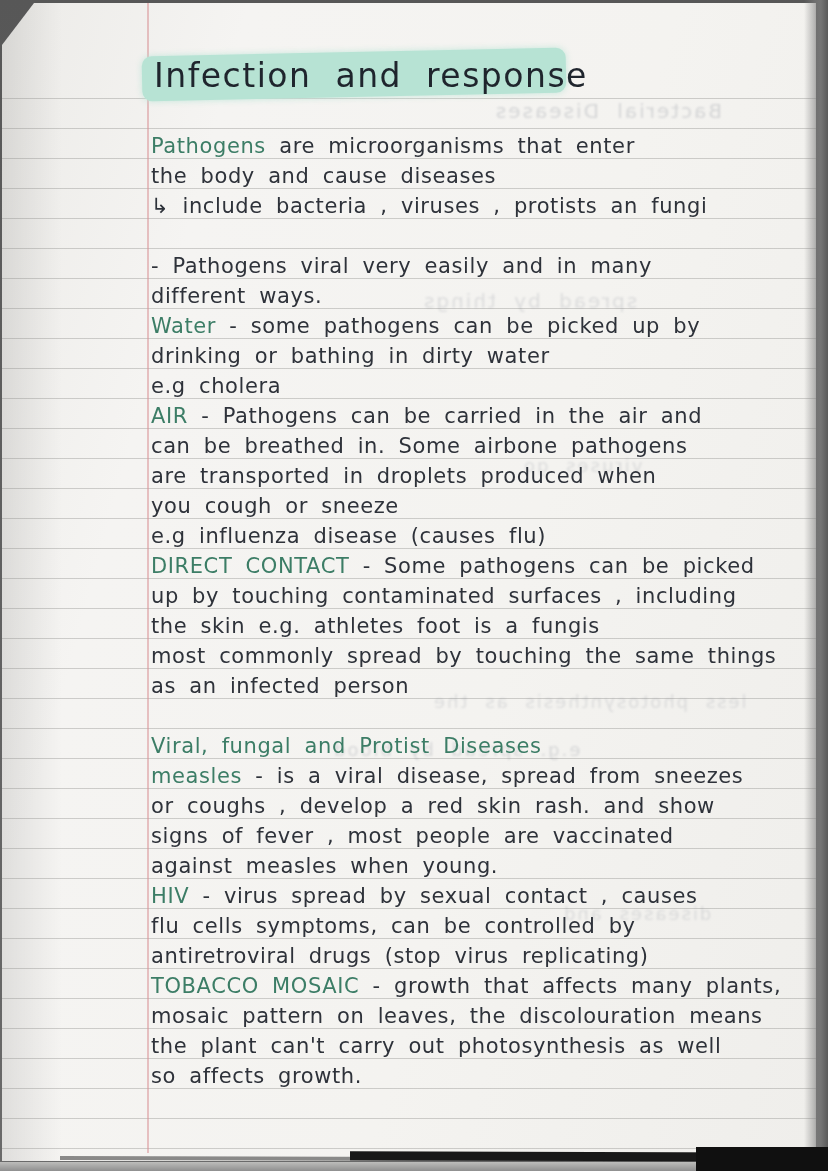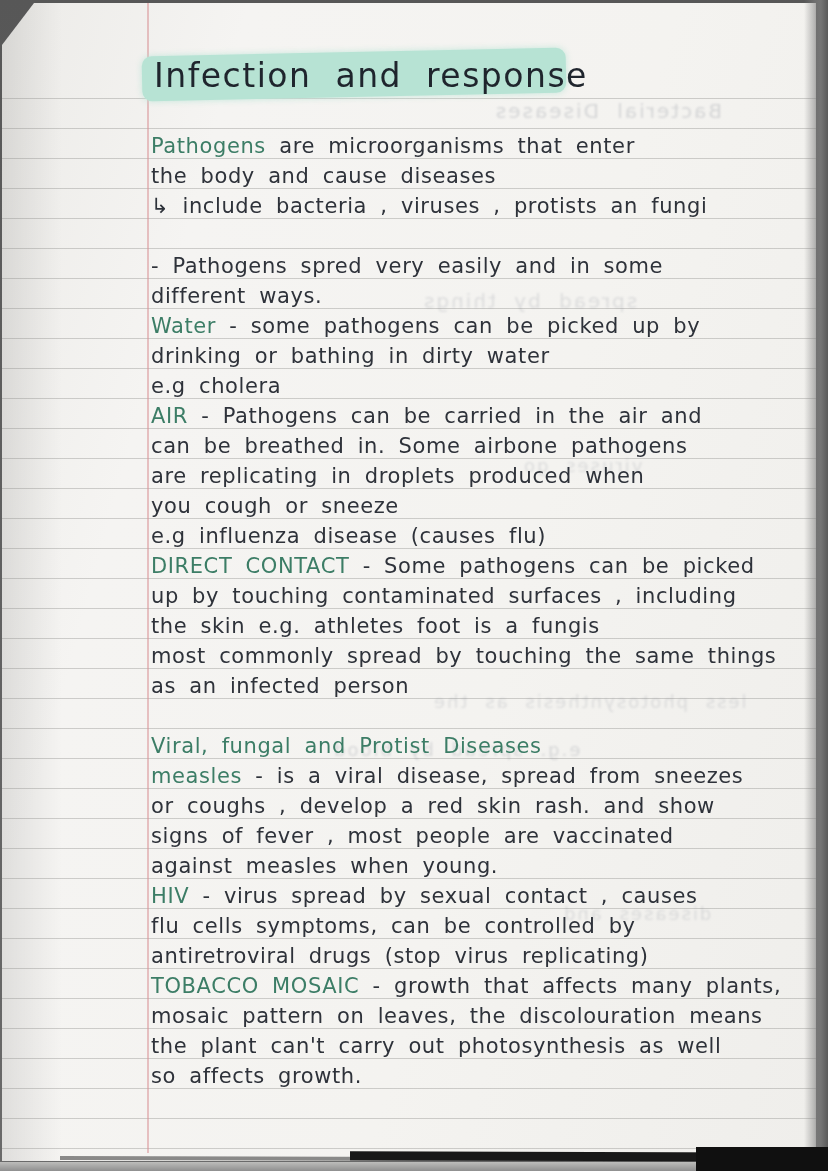--- a/index.html
+++ b/index.html
@@ -78,28 +78,28 @@
     <div class="ghost g6">diseases and</div>
 
     <div class="title-highlight"></div>
     <div class="page-title">Infection and response</div>
 
     <div class="notes" id="notes">
         <div class="line"><span class="green">Pathogens</span><span> are microorganisms that enter</span></div>
         <div class="line"><span>the body and cause diseases</span></div>
         <div class="line"><span>↳ include bacteria , viruses , protists an fungi</span></div>
         <div class="line blank"><span></span></div>
-        <div class="line"><span>- Pathogens spred very easily and in some</span></div>
+        <div class="line"><span>- Pathogens viral very easily and in many</span></div>
         <div class="line"><span>different ways.</span></div>
         <div class="line"><span class="green">Water</span><span> - some pathogens can be picked up by</span></div>
         <div class="line"><span>drinking or bathing in dirty water</span></div>
         <div class="line"><span>e.g cholera</span></div>
         <div class="line"><span class="green">AIR</span><span> - Pathogens can be carried in the air and</span></div>
         <div class="line"><span>can be breathed in. Some airbone pathogens</span></div>
-        <div class="line"><span>are replicating in droplets produced when</span></div>
+        <div class="line"><span>are transported in droplets produced when</span></div>
         <div class="line"><span>you cough or sneeze</span></div>
         <div class="line"><span>e.g influenza disease (causes flu)</span></div>
         <div class="line"><span class="green">DIRECT CONTACT</span><span> - Some pathogens can be picked</span></div>
         <div class="line"><span>up by touching contaminated surfaces , including</span></div>
         <div class="line"><span>the skin e.g. athletes foot is a fungis</span></div>
         <div class="line"><span>most commonly spread by touching the same things</span></div>
         <div class="line"><span>as an infected person</span></div>
         <div class="line blank"><span></span></div>
         <div class="line"><span class="green">Viral, fungal and Protist Diseases</span><span></span></div>
         <div class="line"><span class="green">measles</span><span> - is a viral disease, spread from sneezes</span></div>

